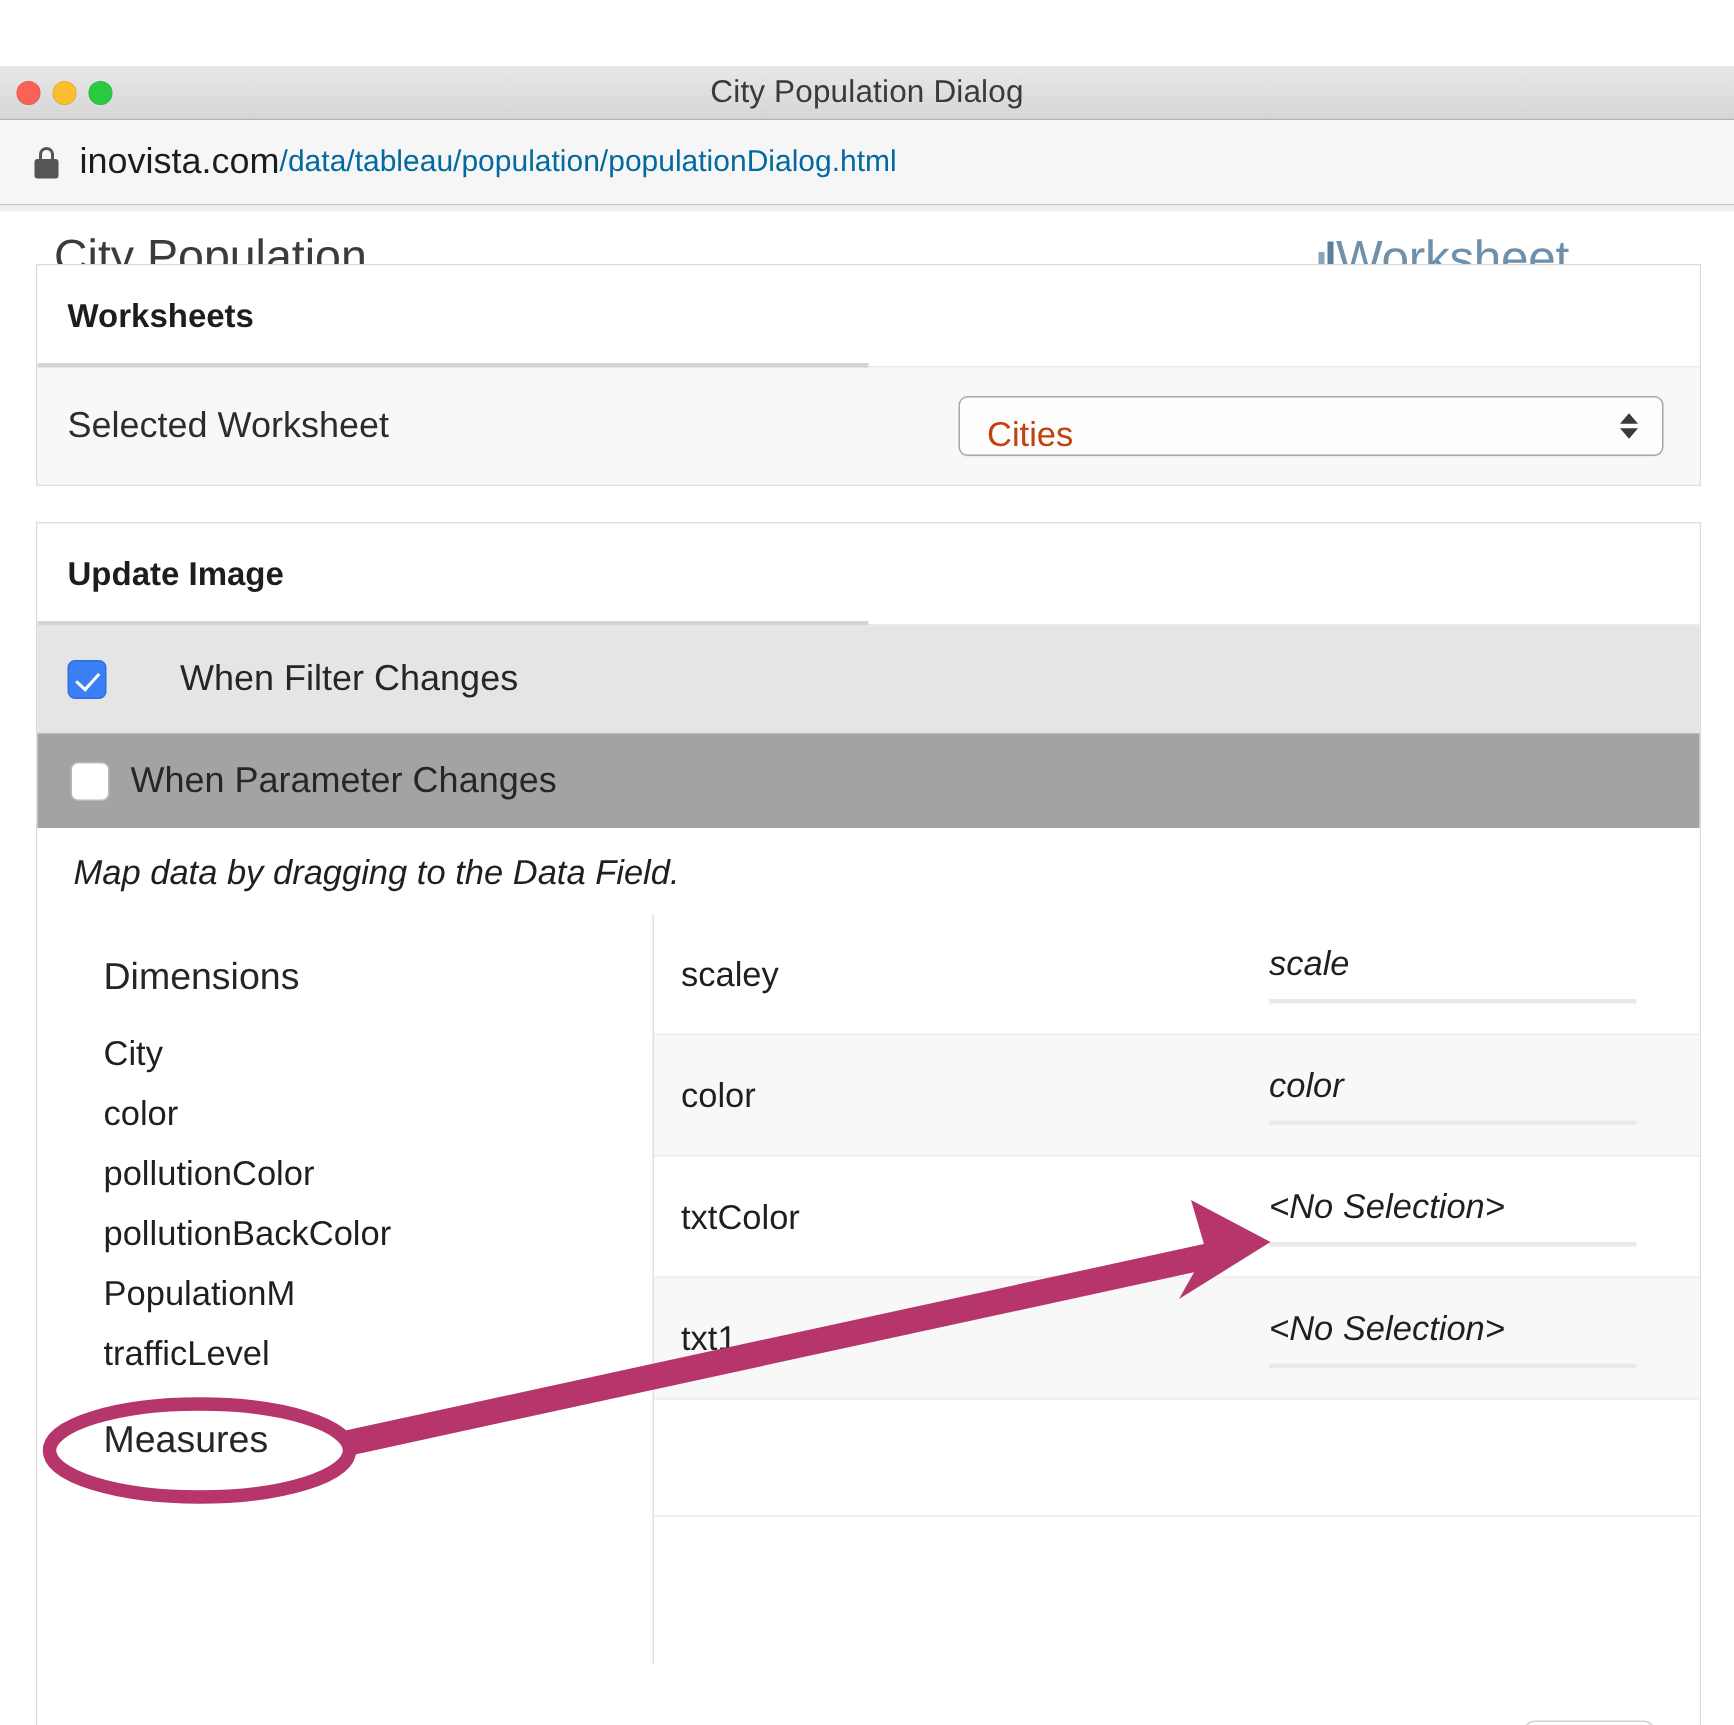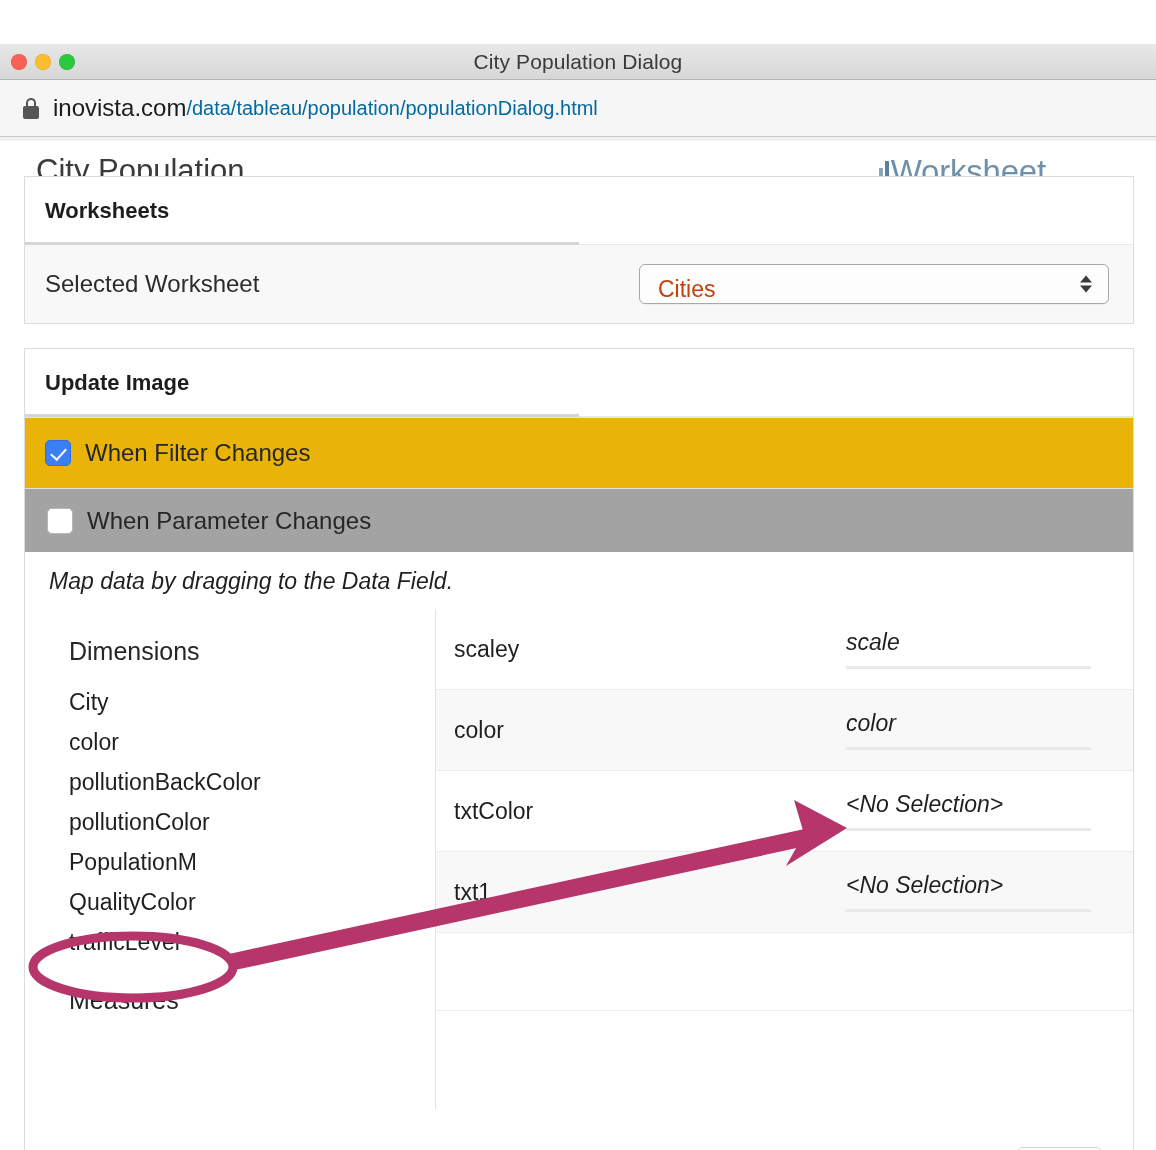--- a/index.html
+++ b/index.html
@@ -214,21 +214,21 @@
   .tri-up   { border-bottom: 7px solid #3a3a3a; }
   .tri-down { border-top: 7px solid #3a3a3a; }
 
   
   .chk-row {
     display: flex;
     align-items: center;
     padding-left: 20px;
     border-top: 1px solid #e6e6e6;
   }
-  .chk-row.filter   { height: 71px; background: #eab308; }
+  .chk-row.filter   { height: 71px; background: #e5e5e5; gap: 35px; }
   .chk-row.param    { height: 64px; background: #a3a3a3; padding-left: 22px; border-top: 1px solid #e0e0e0; }
 
   .checkbox {
     width: 26px; height: 26px;
     border-radius: 5px;
     flex: none;
     position: relative;
   }
   .checkbox.on {
     background: #3b7ff5;
@@ -419,24 +419,23 @@
     </div>
 
     <div class="hint">Map data by dragging to the Data Field.</div>
 
     <div class="map-area">
 
       <div class="fields-col">
         <div class="fields-heading">Dimensions</div>
         <div class="field-item">City</div>
         <div class="field-item">color</div>
+        <div class="field-item">pollutionColor</div>
         <div class="field-item">pollutionBackColor</div>
-        <div class="field-item">pollutionColor</div>
         <div class="field-item">PopulationM</div>
-        <div class="field-item">QualityColor</div>
         <div class="field-item">trafficLevel</div>
         <div class="fields-heading measures">Measures</div>
       </div>
 
       <div class="map-table">
         <div class="map-row">
           <span class="key">scaley</span>
           <span class="val-wrap">
               <span class="val">scale</span>
             </span>

